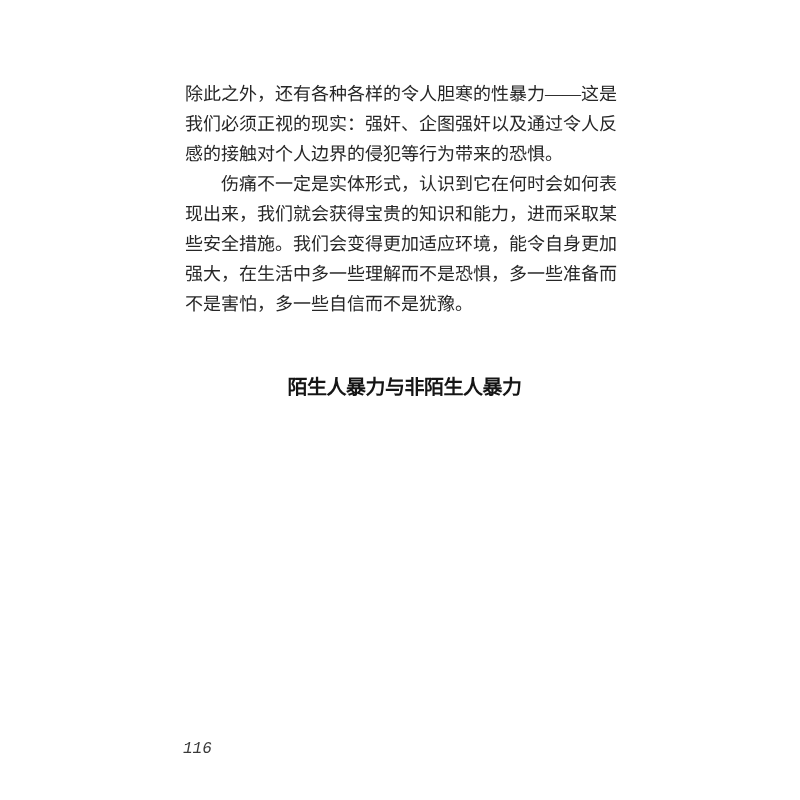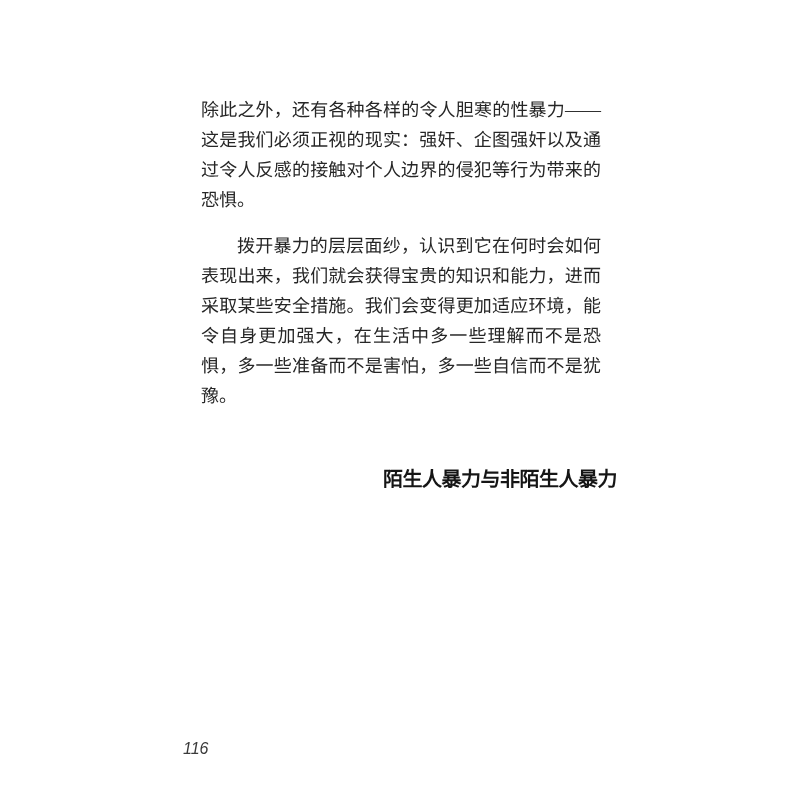--- a/index.html
+++ b/index.html
@@ -20,54 +20,54 @@
     left: 185px;
     top: 79px;
     width: 432px;
     font-size: 18px;
     line-height: 30px;
     color: #262626;
     text-align: justify;
     text-justify: inter-ideograph;
   }
   .para {
-    margin: 16px;
+    margin: 0;
     padding: 0;
   }
   .para.indent {
     text-indent: 2em;
   }
   .section-heading {
     margin: 53px 0 0 7px;
     padding: 0;
     font-family: "Liberation Sans", "DejaVu Sans", sans-serif;
     font-weight: bold;
     font-size: 20px;
     line-height: 30px;
     letter-spacing: -0.5px;
     color: #151515;
-    text-align: right;
+    text-align: center;
   }
   .para.after-heading {
     margin-top: 34px;
   }
   .page-number {
     position: absolute;
     left: 183px;
     top: 739px;
-    font-family: Liberation Sans, sans-serif;
+    font-family: Liberation Mono, monospace;
     font-style: italic;
     font-size: 16px;
     line-height: 20px;
     color: #3a3a3a;
   }
 </style>
 </head>
 <body>
 
 <div class="book-page">
   <div class="text-column">
     <p class="para">除此之外，还有各种各样的令人胆寒的性暴力——这是我们必须正视的现实：强奸、企图强奸以及通过令人反感的接触对个人边界的侵犯等行为带来的恐惧。</p>
-    <p class="para indent">拨开暴力的层层面纱，认识到它在何时会如何表现出来，我们就会获得宝贵的知识和能力，进而采取某些安全措施。我们会变得更加适应环境，能令自身更加强大，在生活中多一些理解而不是恐惧，多一些准备而不是害怕，多一些自信而不是犹豫。</p>
+    <p class="para indent">伤痛不一定是实体形式，认识到它在何时会如何表现出来，我们就会获得宝贵的知识和能力，进而采取某些安全措施。我们会变得更加适应环境，能令自身更加强大，在生活中多一些理解而不是恐惧，多一些准备而不是害怕，多一些自信而不是犹豫。</p>
     <h2 class="section-heading">陌生人暴力与非陌生人暴力</h2>
   </div>
   <div class="page-number">116</div>
 </div>
 
 </body></html>

